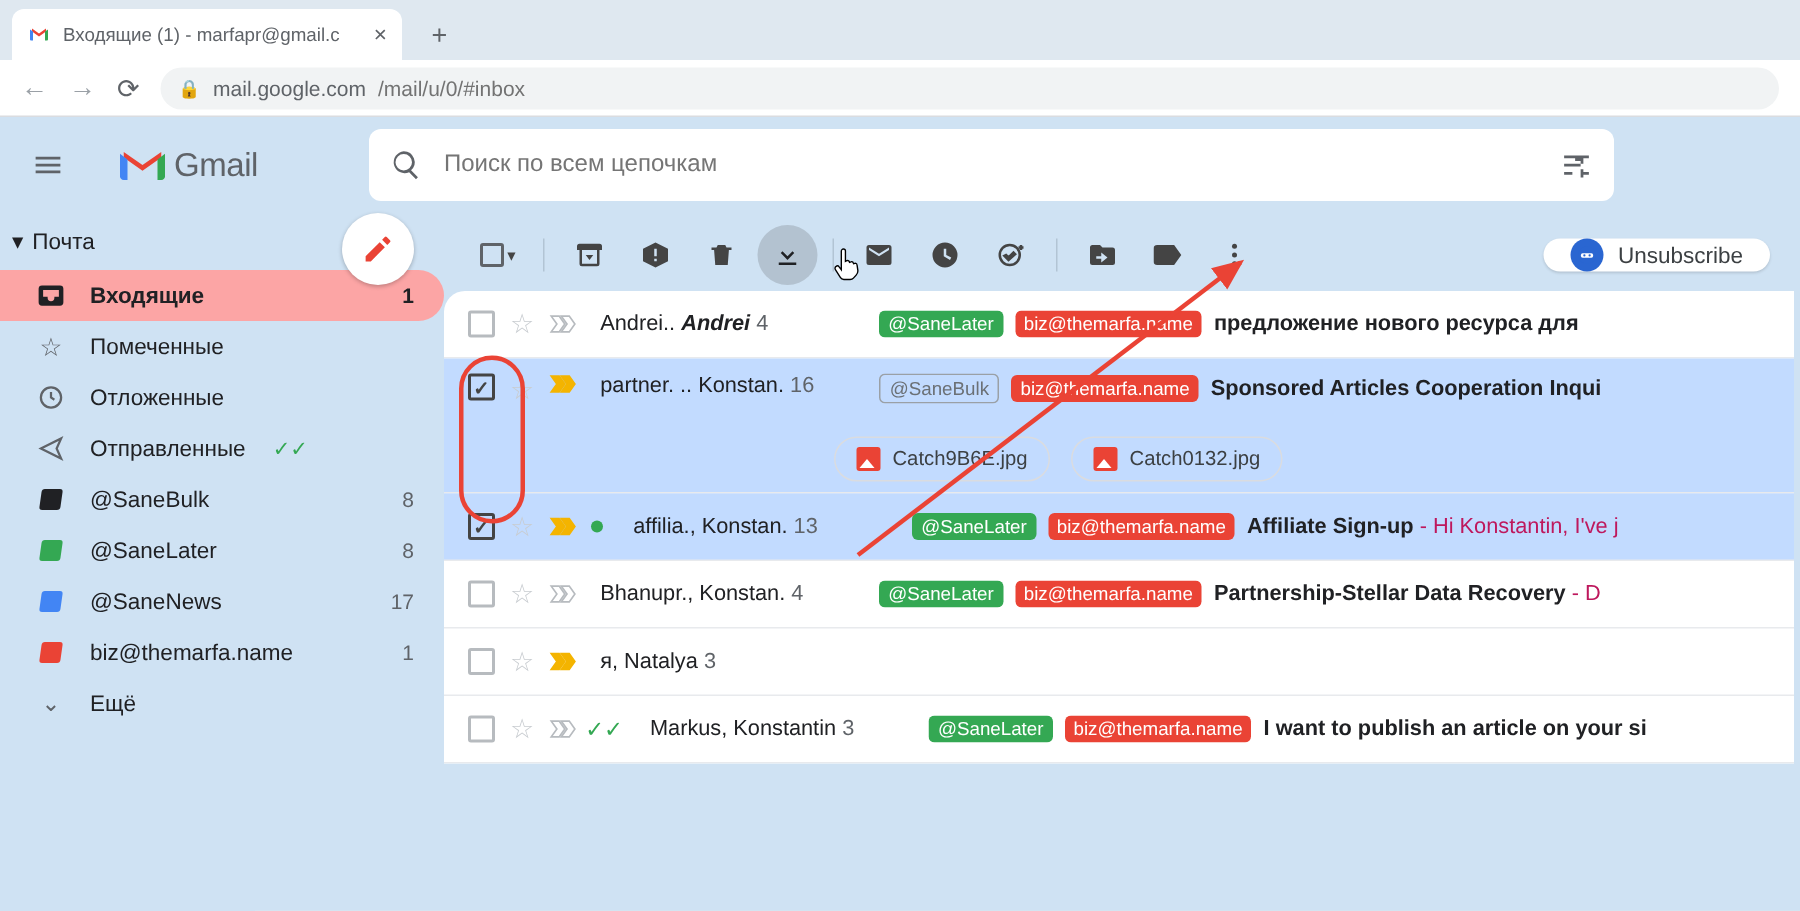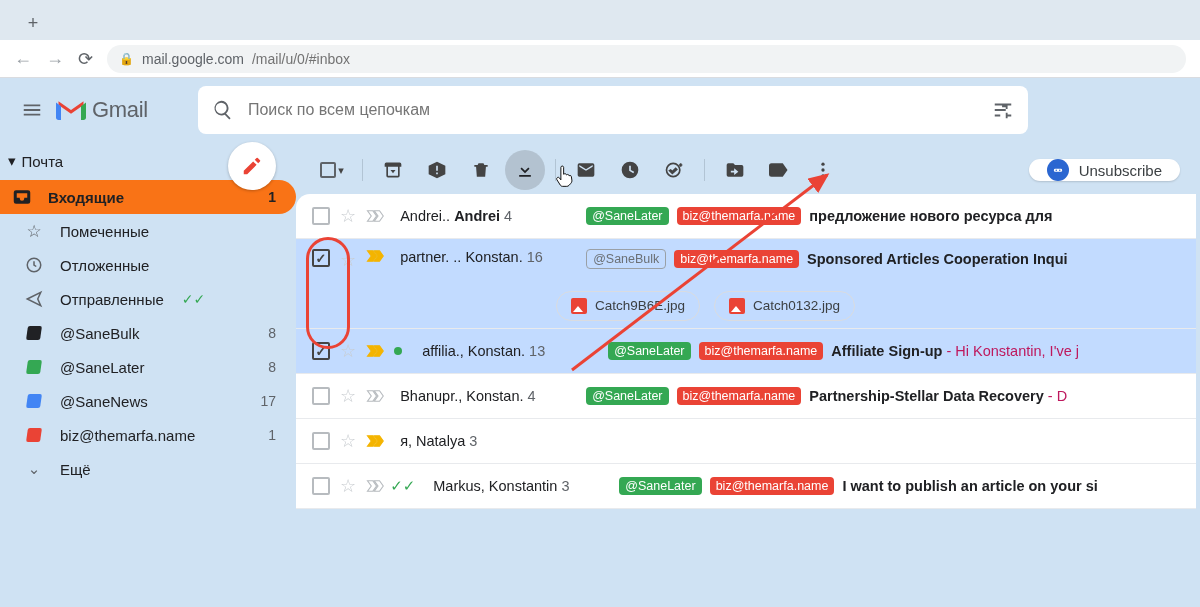--- a/index.html
+++ b/index.html
@@ -13,37 +13,37 @@
   .newtab { width: 30px; height: 30px; display: flex; align-items: center; justify-content: center; color: #5f6368; font-size: 18px; margin-left: 10px; margin-bottom: 2px; }
   .chrome-url { height: 38px; background: #fff; display: flex; align-items: center; padding: 0 14px; gap: 14px; border-bottom: 1px solid #dadce0; }
   .nav-arrows { color: #9aa0a6; font-size: 18px; display:flex; gap:14px; }
   .nav-arrows .enabled { color:#5f6368; }
   .urlbar { flex: 1; background: #f1f3f4; height: 28px; border-radius: 14px; display: flex; align-items: center; padding: 0 12px; font-size: 14px; color: #5f6368; gap: 8px;}
   .urlbar .lock { font-size: 12px; }
   .urlbar .path { color: #737373; }
 
   
   .gmail { background: #cfe2f3; height: calc(607px - 78px); display: flex; flex-direction: column; }
-  .gheader { height: 64px; display: flex; align-items: center; padding: 0 8px; gap: 0; }
+  .gheader { height: 64px; display: flex; align-items: center; padding: 0 8px; gap: 24px; }
   .hamburger { width: 48px; height: 48px; display:flex; align-items:center; justify-content:center; color:#5f6368;}
   .logo { display:flex; align-items:center; gap:6px; font-size: 22px; color:#5f6368; letter-spacing:-0.3px;}
   .searchbar { margin-left: 50px; flex: 1; max-width: 830px; height: 48px; background:#fff; border-radius:8px; display:flex; align-items:center; padding:0 14px; gap:14px; color:#5f6368;}
   .searchbar input { border:none; outline:none; font-size:16px; flex:1; color:#5f6368; background:transparent;}
   .tune { color:#5f6368; }
 
   .gbody { flex:1; display:flex; }
 
   
   .sidebar { width: 296px; padding-top: 4px; position:relative; }
   .compose-fab { position:absolute; right:20px; top:0px; width:48px; height:48px; border-radius:50%; background:#fff; display:flex; align-items:center; justify-content:center; box-shadow:0 1px 3px rgba(0,0,0,.25);}
   .compose-fab svg { width:22px; height:22px; }
   .mail-section { display:flex; align-items:center; gap:6px; font-size:15px; color:#202124; padding:6px 10px 10px 8px;}
   .nav-list { list-style:none; }
   .nav-item { height:34px; display:flex; align-items:center; gap:16px; padding: 0 20px 0 24px; font-size:15px; color:#202124; border-radius: 0 18px 18px 0; cursor:pointer;}
-  .nav-item.active { background:#f97316; font-weight:700;padding-left:12px; }
+  .nav-item.active { background:#fca5a5; font-weight:700; }
   .nav-item .ico { width:20px; display:flex; justify-content:center; color:#5f6368;}
   .nav-item.active .ico { color:#202124;}
   .nav-item .count { margin-left:auto; font-size:14px; color:#5f6368;}
   .nav-item.active .count { color:#202124; font-weight:700;}
   .checks { color:#34a853; font-size:14px; margin-left:2px;}
   .lbl-dot { width:14px; height:14px; border-radius:2px; transform: skewX(-8deg); }
   .lbl-black { background:#202124;}
   .lbl-green { background:#34a853;}
   .lbl-blue { background:#4285f4;}
   .lbl-red { background:#ea4335;}
@@ -63,21 +63,21 @@
   .row { display:flex; align-items:center; height:45px; padding: 0 10px 0 16px; border-bottom:1px solid #e8eaed; font-size:14.5px; color:#202124; gap:6px; white-space:nowrap;}
   .row.sel { background:#c2dbff; }
   .row.tall { height:90px; align-items:flex-start; padding-top:10px; flex-wrap:wrap;}
   .row .cb { width:18px; height:18px; border:2px solid #b7bbbf; border-radius:2px; flex-shrink:0; display:flex; align-items:center; justify-content:center;}
   .row.sel .cb { border-color:#444; }
   .row .cb.chk::after { content:"✓"; font-size:13px; font-weight:700; color:#444;}
   .row .star { color:#c8ccd0; font-size:18px; margin:0 4px; flex-shrink:0;}
   .row .imp { width:18px; flex-shrink:0; }
   .row .greenDot { width:8px; height:8px; border-radius:50%; background:#34a853; margin:0 4px; flex-shrink:0;}
   .row .sender { width:180px; margin-left:10px; flex-shrink:0; overflow:hidden; text-overflow:ellipsis;}
-  .row .sender b { font-weight:700;}
+  .row .sender b { font-weight:700;font-style:italic;}
   .row .sender .cnt { color:#5f6368; font-weight:400;}
   .row .subjwrap { display:flex; align-items:center; gap:8px; overflow:hidden;}
   .pill { font-size:12.5px; padding:2px 6px; border-radius:4px; flex-shrink:0;}
   .pill-green { background:#34a853; color:#fff;}
   .pill-greenOutline { border:1.5px solid #9aa0a6; color:#6b7075;}
   .pill-red { background:#ea4335; color:#fff;}
   .subj { overflow:hidden; text-overflow:ellipsis;}
   .subj .bold { font-weight:700; }
   .subj .gray { color:#be185d; }
   .attaches { width:100%; padding-left: 244px; display:flex; gap:14px; margin-top:6px;}
@@ -95,20 +95,33 @@
 
   
   .cursor { position:absolute; width:22px; height:26px; pointer-events:none;}
 
   svg { display:block; }
 </style>
 </head>
 <body>
 
 <div class="chrome-tabs">
+  <div class="tab">
+    <span class="favicon">
+      <svg viewBox="0 0 24 24" width="16" height="16">
+          <path fill="#EA4335" d="M5 6l7 5 7-5v3l-7 5-7-5z"></path>
+          <path fill="#4285F4" d="M3 7v10a1 1 0 001 1h2V9l-3-2z"></path>
+          <path fill="#34A853" d="M21 7l-3 2v9h2a1 1 0 001-1z"></path>
+          <path fill="#FBBC04" d="M18 9v9h-1l.01-8.3z" opacity="0"></path>
+          <path fill="#C5221F" d="M6 18V9l6 4 6-4v9z" opacity="0"></path>
+        </svg>
+    </span>
+    <span>Входящие (1) - marfapr@gmail.c</span>
+    <span class="close">×</span>
+  </div>
   <div class="newtab">+</div>
 </div>
 
 <div class="chrome-url">
   <div class="nav-arrows">
     <span>←</span>
     <span>→</span>
     <span class="enabled">⟳</span>
   </div>
   <div class="urlbar">

